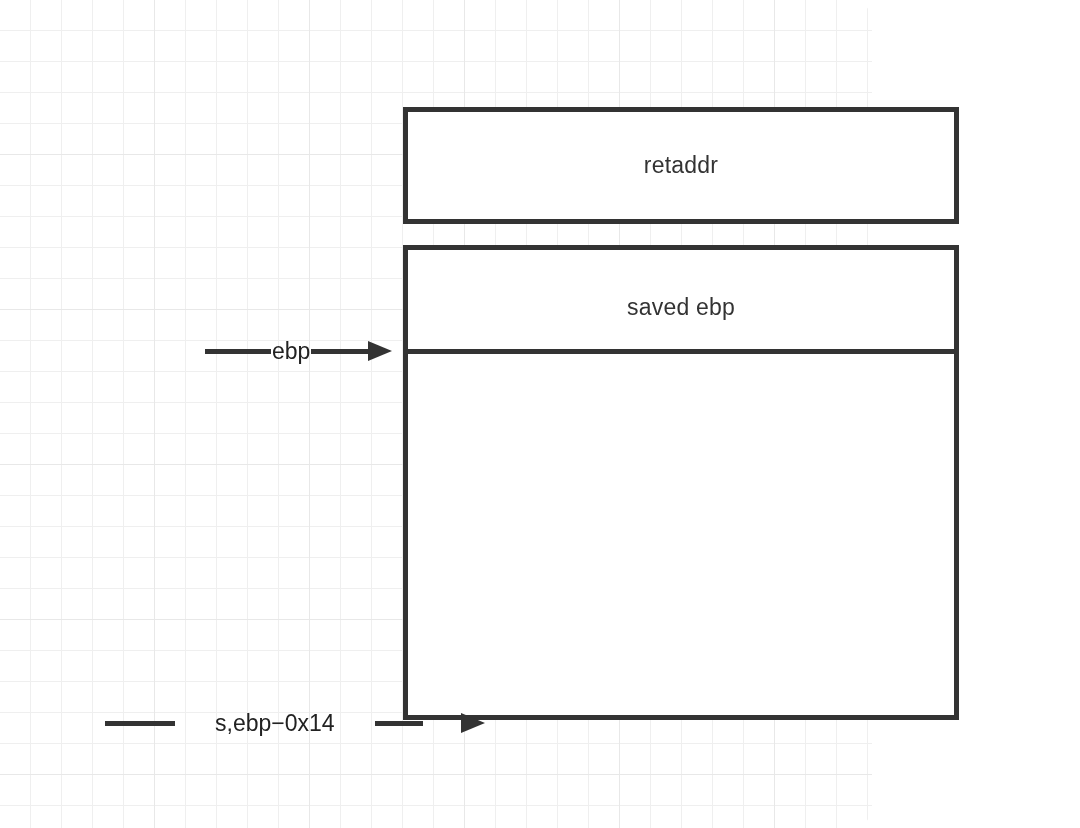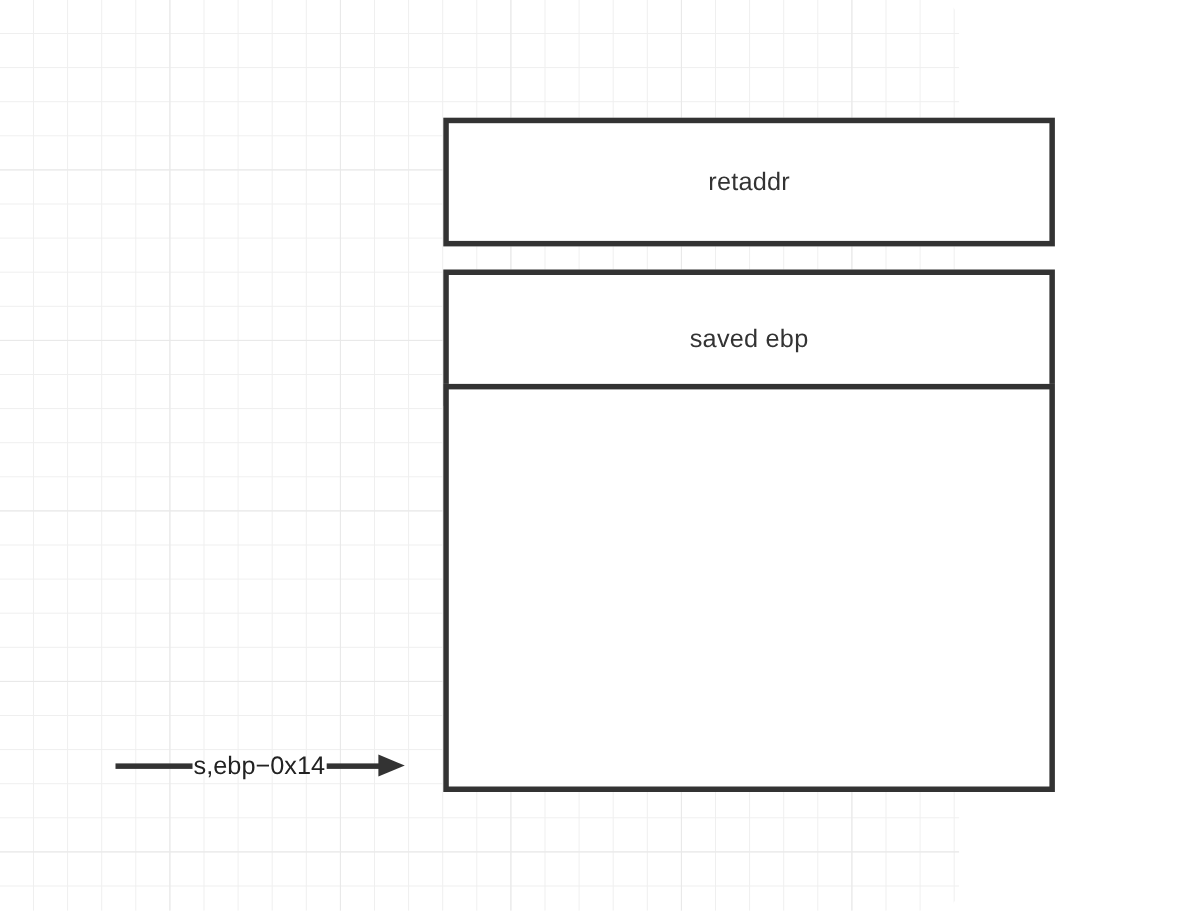--- a/index.html
+++ b/index.html
@@ -84,41 +84,47 @@
     border-left: 24px solid #333333;
     margin-left: -1px;
   }
 
   
   #pointer-ebp { left: 205px; top: 337px; }
   #pointer-ebp .seg-a { width: 66px; }
   #pointer-ebp .seg-b { width: 58px; }
 
   
-  #pointer-buffer { left: 105px; top: 682px; }
+  #pointer-buffer { left: 105px; top: 709px; gap: 39px; }
   #pointer-buffer .seg-a { width: 70px; }
   #pointer-buffer .seg-b { width: 48px; }
 </style>
 </head>
 <body>
 
 <div id="canvas">
 
   <div class="frame-box" id="box-retaddr">
     <span class="frame-label">retaddr</span>
   </div>
 
   <div class="frame-box" id="box-savedebp">
     <span class="frame-label">saved ebp</span>
   </div>
 
   <div class="frame-box" id="box-buffer">
     <span class="frame-label"></span>
   </div>
 
+  <div class="pointer" id="pointer-ebp">
+    <div class="seg seg-a"></div>
+    <span class="ptr-label">ebp</span>
+    <div class="seg seg-b"></div>
+    <div class="head"></div>
+  </div>
 
   <div class="pointer" id="pointer-buffer">
     <div class="seg seg-a"></div>
     <span class="ptr-label">s,ebp−0x14</span>
     <div class="seg seg-b"></div>
     <div class="head"></div>
   </div>
 
 </div>
 

